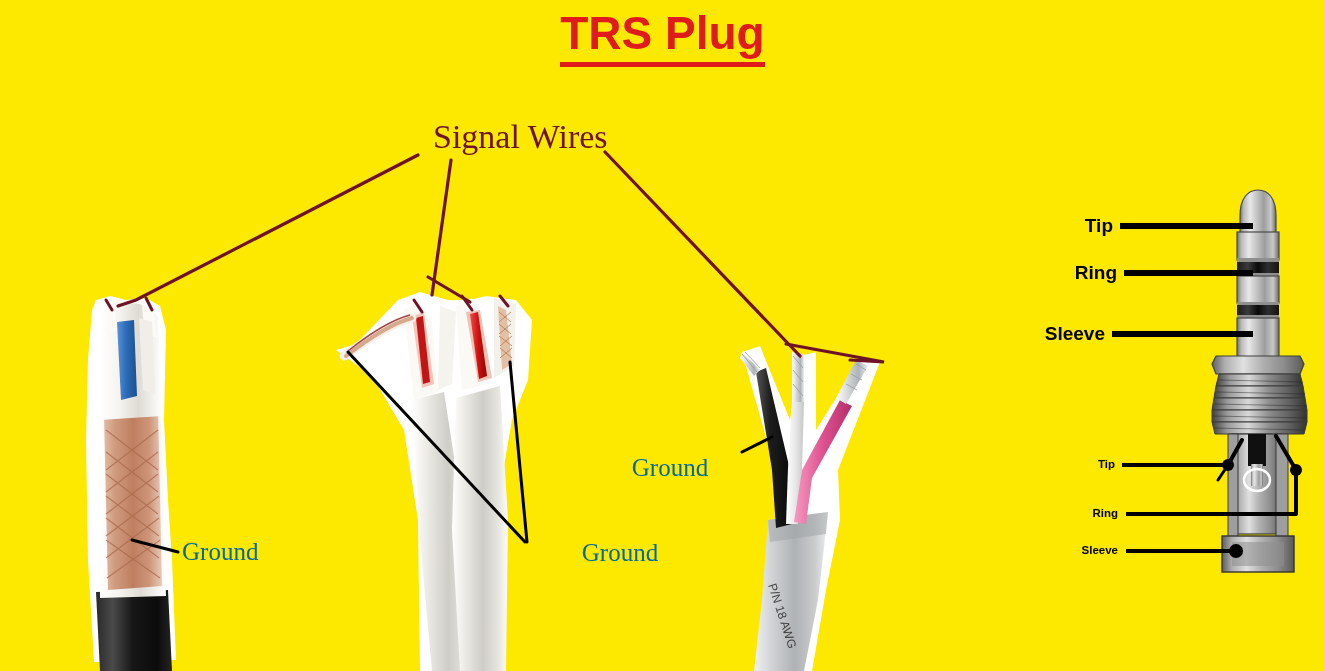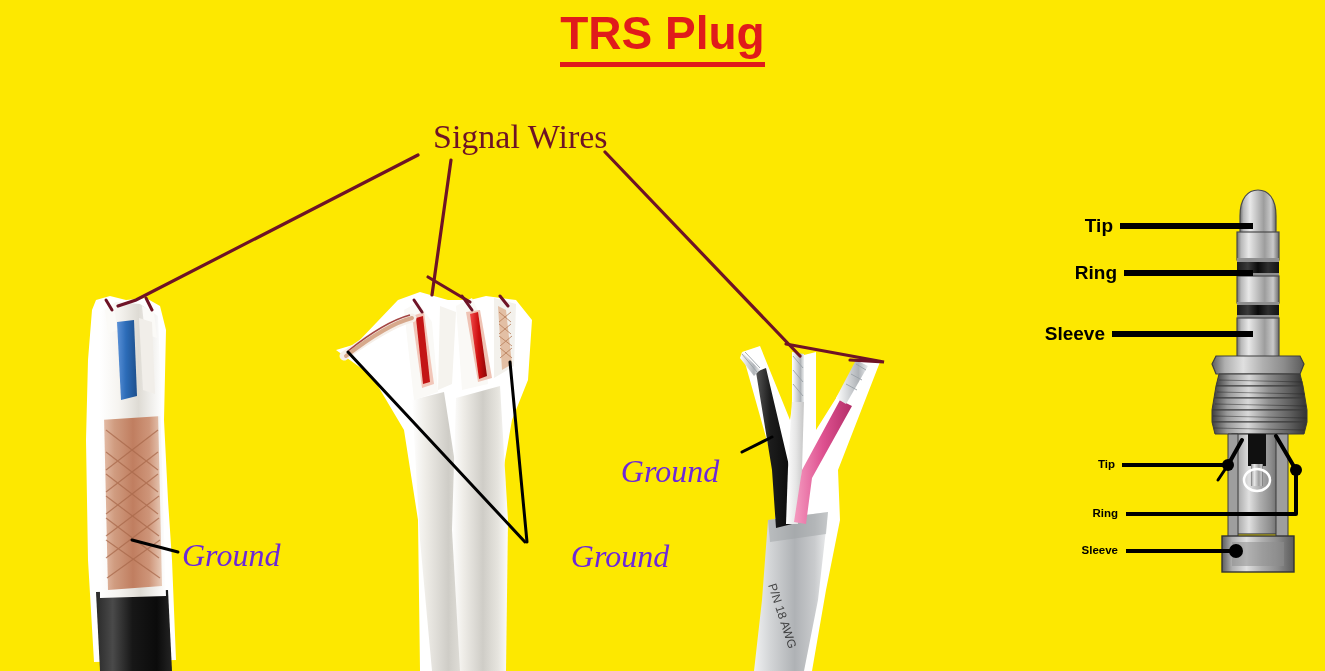--- a/index.html
+++ b/index.html
@@ -39,25 +39,24 @@
     left: 433px; top: 118px;
     font-family: Liberation Serif, serif;
     font-size: 34px;
     color: #6E1326;
     white-space: nowrap;
   }
 
   
   .ground-label {
     font-family: "Liberation Serif", serif;
-    font-size: 32px;
-    color: #6d28d9;
+    font-size: 25px;
+    color: #0369a1;
     white-space: nowrap;
     line-height: 1.08;
-    font-style: italic;
   }
   .ground-label.center { text-align: center; }
 
   
   .plug-label-big {
     font-family: "Liberation Sans", sans-serif;
     font-weight: bold;
     font-size: 19px;
     color: #000000;
     white-space: nowrap;

